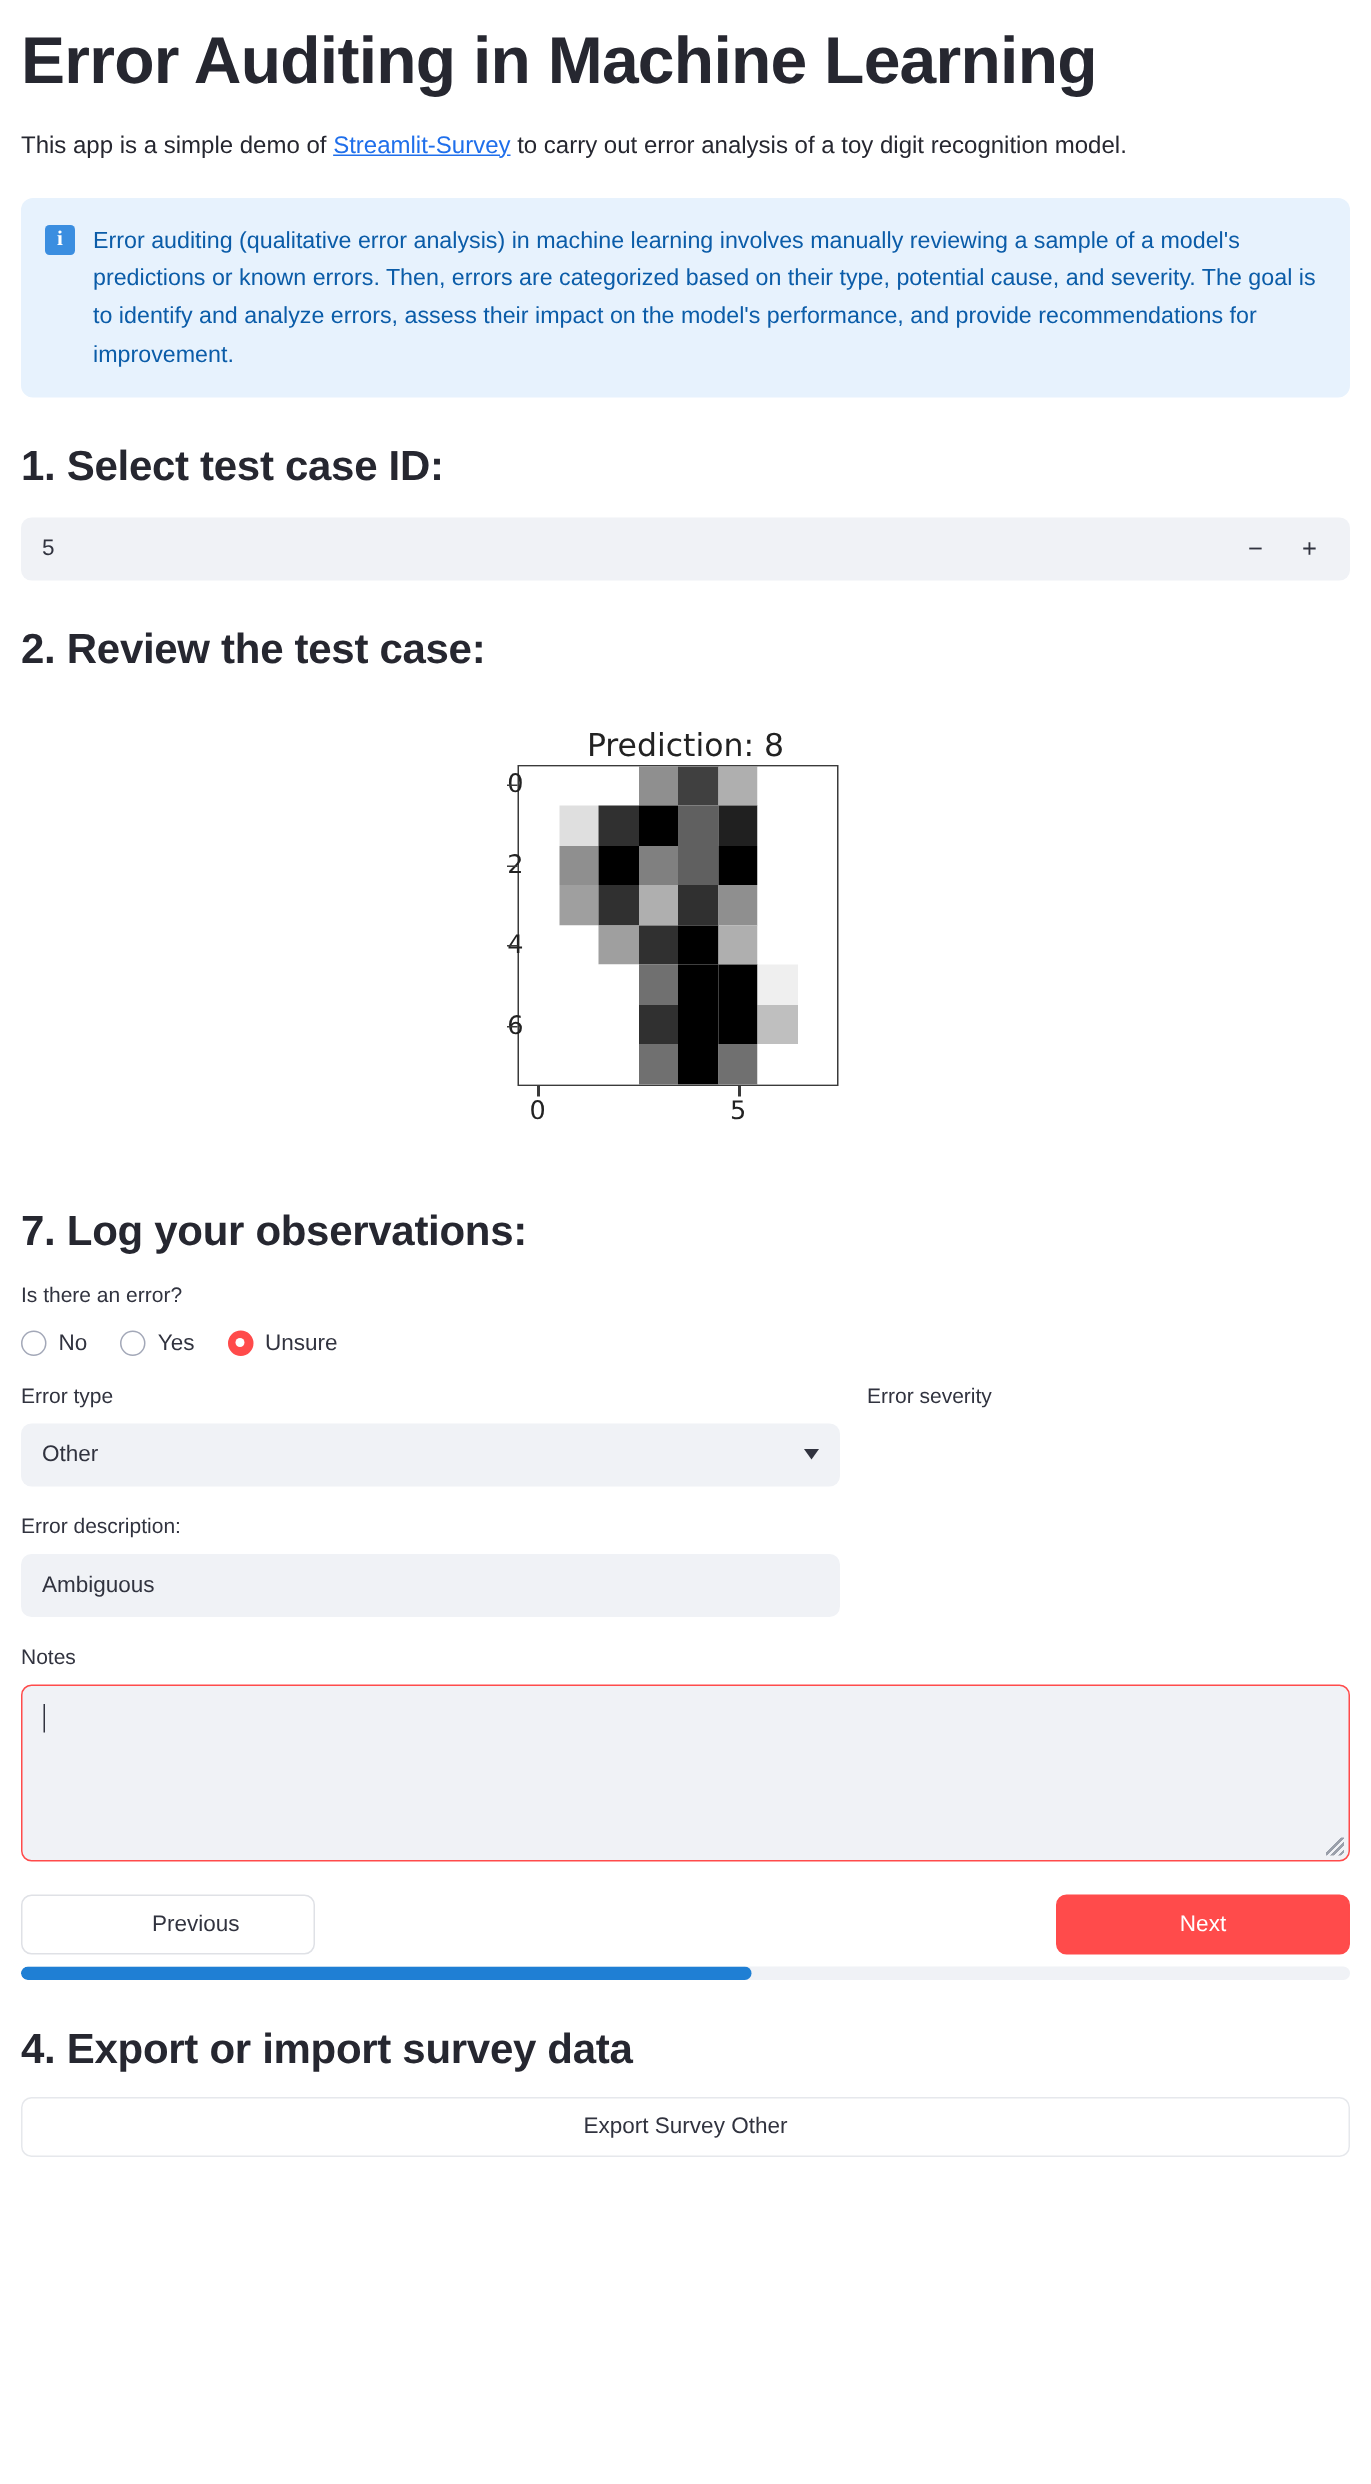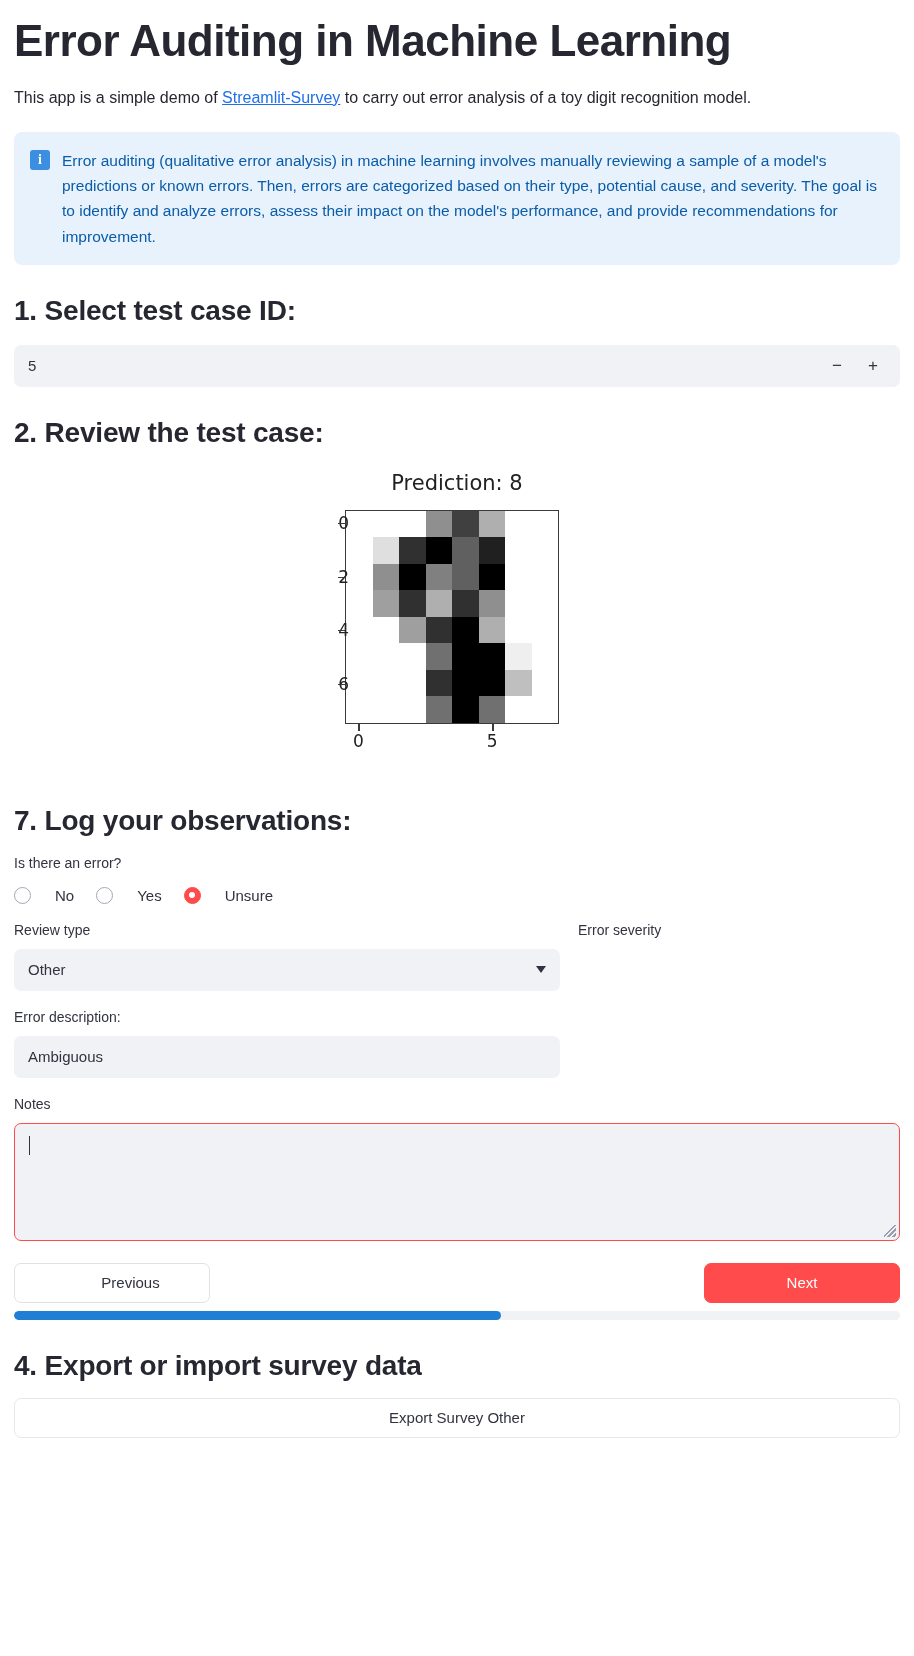--- a/index.html
+++ b/index.html
@@ -113,21 +113,21 @@
     align-items: flex-start;
   }
   .plot {
     position: relative;
     width: 300px;
     height: 300px;
     font-family: "DejaVu Sans", sans-serif;
   }
   .plot-title {
     position: absolute;
-    top: 6px; left: 0; right: 0;
+    top: 20px; left: 0; right: 0;
     text-align: center;
     font-size: 21px;
     color: #222222;
   }
   .axes {
     position: absolute;
     left: 38px;
     top: 45px;
     width: 214px;
     height: 214px;
@@ -184,21 +184,21 @@
   }
   .radio-row {
     display: flex;
     align-items: center;
     gap: 22px;
     margin-top: 13px;
   }
   .radio-item {
     display: flex;
     align-items: center;
-    gap: 24px;
+    gap: 8px;
     cursor: pointer;
     text-align: center;
   }
   .radio-circle {
     width: 17px; height: 17px;
     border-radius: 50%;
     border: 1.6px solid #a3a8b8;
     background: #ffffff;
     flex: 0 0 auto;
     position: relative;
@@ -476,21 +476,21 @@
         <span class="radio-label">Yes</span>
       </div>
       <div class="radio-item checked">
         <span class="radio-circle"></span>
         <span class="radio-label">Unsure</span>
       </div>
     </div>
 
   <div class="two-col">
     <div class="col-left">
-      <div class="field-label">Review type</div>
+      <div class="field-label">Error type</div>
       <div class="select-box">
         <div class="select-value">Other</div>
         <div class="caret"></div>
       </div>
     </div>
     <div class="col-right">
       <div class="field-label">Error severity</div>
     </div>
   </div>
 

